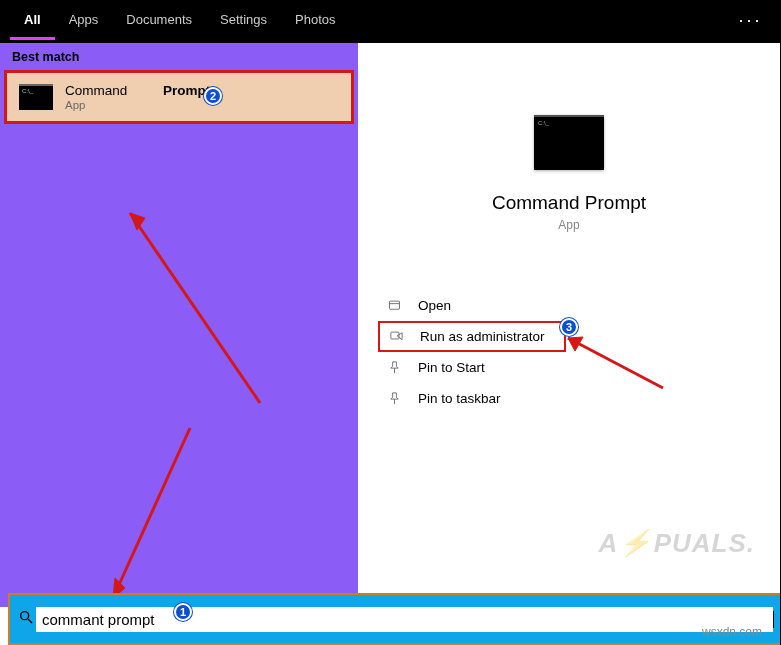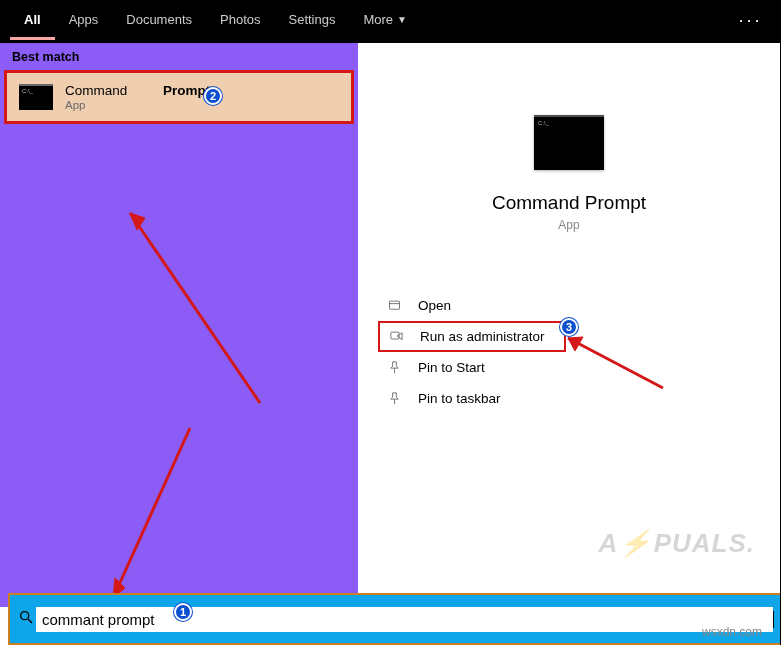--- a/index.html
+++ b/index.html
@@ -1,21 +1,21 @@
 <!DOCTYPE html>
 <html><head>
 <meta charset="utf-8">
 <style>
   * { box-sizing: border-box; margin: 0; padding: 0; font-family: "Segoe UI", Arial, sans-serif; }
   body { width: 781px; height: 645px; background: #fff; position: relative; overflow: hidden; border-right: 1px solid #000; }
   
   
   .tabs { background: #000; height: 43px; display: flex; align-items: flex-start; padding-left: 10px; position: relative; }
   .tab { color: #ccc; font-size: 13px; padding: 12px 14px 10px; cursor: pointer; }
-  .tab.active { color: #fff; font-weight: 600; border-bottom: 3px solid #fca5a5; }
+  .tab.active { color: #fff; font-weight: 600; border-bottom: 3px solid #d946ef; }
   .more-chev { display:inline-block; margin-left:4px; font-size:10px; transform: translateY(-1px); }
   .top-ellipsis { position: absolute; right: 18px; top: 10px; color: #fff; font-size: 18px; letter-spacing: 2px; }
   
   
   .main { display: flex; height: 564px; }
   .left { width: 358px; background: #8b5cf6; position: relative; }
   .right { flex: 1; background: #fff; padding-top: 20px; display:flex; flex-direction:column; align-items:center; position:relative;}
   
   .section-header { font-size: 12.5px; font-weight: 600; padding: 7px 12px 6px; color:#000; }
   
@@ -59,23 +59,22 @@
   
   svg.ic { width:15px; height:15px; stroke:#666; fill:none; stroke-width:1.4; }
 </style>
 </head>
 <body>
 
 <div class="tabs">
   <div class="tab active">All</div>
   <div class="tab">Apps</div>
   <div class="tab">Documents</div>
+  <div class="tab">Settings</div>
   <div class="tab">Photos</div>
-  <div class="tab">Settings</div>
-  <div class="tab"><span>More</span><span class="more-chev">▼</span></div>
   <div class="top-ellipsis">···</div>
 </div>
 
 <div class="main">
 
   <div class="left">
     <div class="section-header">Best match</div>
     <div class="result-row">
       <div class="result-icon">
           <span>C:\_</span>

